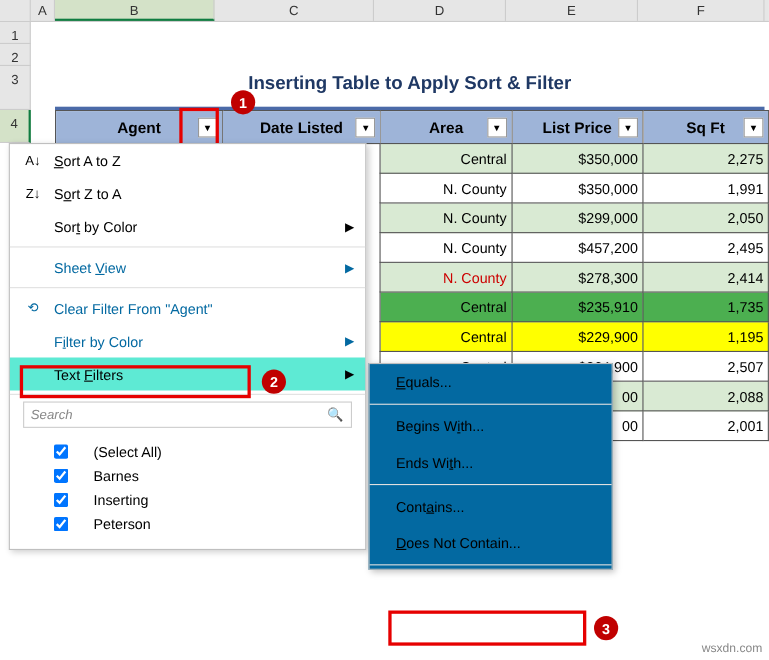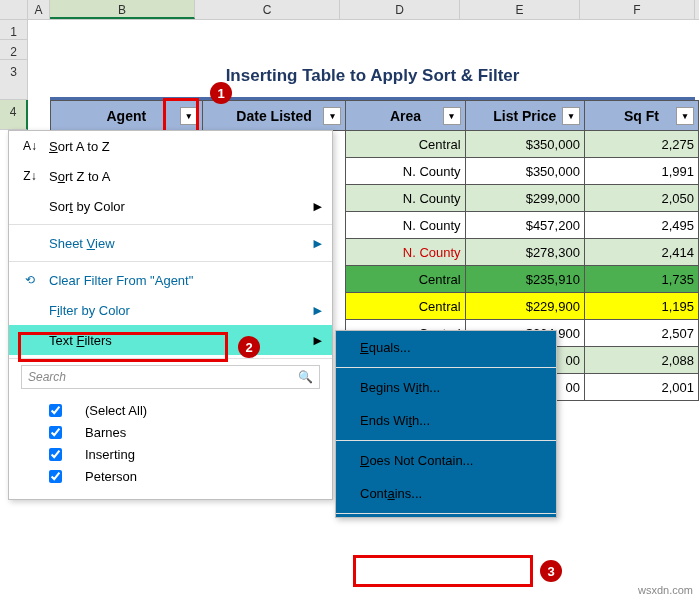--- a/index.html
+++ b/index.html
@@ -253,24 +253,24 @@
     </div>
   <div class="sep"></div>
   <div class="mi2">
       <span>Begins W<u>i</u>th...</span>
     </div>
   <div class="mi2">
       <span>Ends Wi<u>t</u>h...</span>
     </div>
   <div class="sep"></div>
   <div class="mi2">
+      <span>Cont<u>a</u>ins...</span>
+    </div>
+  <div class="mi2">
       <span><u>D</u>oes Not Contain...</span>
-    </div>
-  <div class="mi2">
-      <span>Cont<u>a</u>ins...</span>
     </div>
   <div class="sep"></div>
 </div>
 
 <div class="callout" style="left:353px; top:555px; width:180px; height:32px;"></div>
 <div class="badge" style="left:540px; top:560px;">3</div>
 
 <div class="watermark">wsxdn.com</div>
 
 </body></html>

